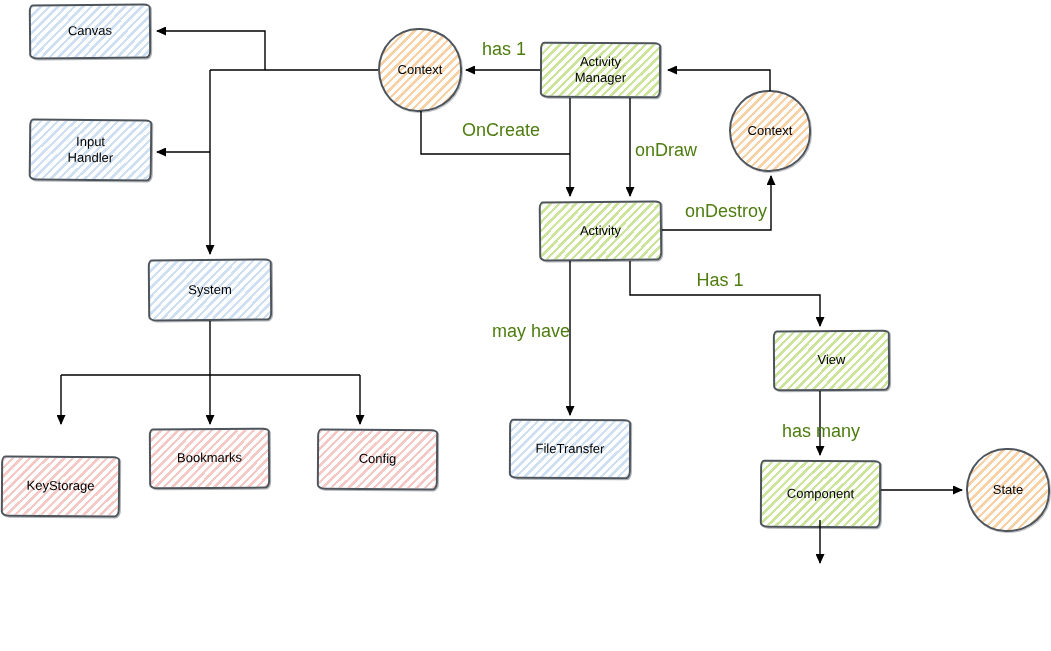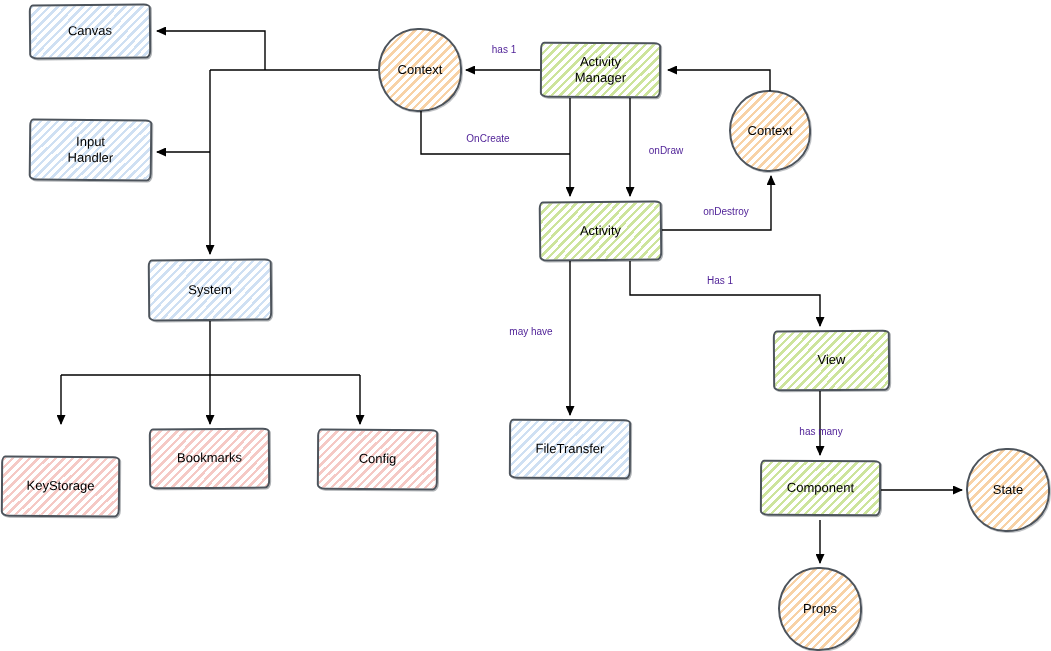--- a/index.html
+++ b/index.html
@@ -16,21 +16,21 @@
   .rect{border-radius:4px 7px 5px 8px / 7px 4px 8px 5px;
         box-shadow:1px 1px 0 0 rgba(77,84,92,.45);}
   .circle{border-radius:49% 51% 52% 48% / 51% 49% 48% 52%;
           box-shadow:1px 1px 0 0 rgba(77,84,92,.35);}
   .fill-blue  {background:repeating-linear-gradient(135deg,#cfe0f3 0 2.5px,#ffffff 2.5px 6px);}
   .fill-green {background:repeating-linear-gradient(135deg,#cde49c 0 2.5px,#ffffff 2.5px 6px);}
   .fill-orange{background:repeating-linear-gradient(135deg,#f8d2a6 0 2.5px,#ffffff 2.5px 6px);text-align:right;}
   .fill-pink  {background:repeating-linear-gradient(135deg,#f5c9c5 0 2.5px,#ffffff 2.5px 6px);}
   .edge-label{
     position:absolute;transform:translate(-50%,-50%);
-    font-size:10px;color:#4c1d95;white-space:nowrap;pointer-events:none;
+    font-size:18px;color:#4d7c0f;white-space:nowrap;pointer-events:none;
   }
   svg.edges{position:absolute;inset:0;pointer-events:none;}
   svg.edges polyline, svg.edges line{fill:none;stroke:#000;stroke-width:1.4;}
   
   .n-canvas{transform:rotate(-0.5deg);}
   .n-input-handler{transform:rotate(0.6deg);}
   .n-system{transform:rotate(-0.5deg);}
   .n-keystorage{transform:rotate(0.4deg);margin-top:27px;}
   .n-bookmarks{transform:rotate(-0.4deg);}
   .n-config{transform:rotate(0.4deg);margin-left:18px;}
@@ -64,25 +64,24 @@
 Manager</div>
 
   <div class="node circle fill-orange" style="left:729px;top:90px;width:82px;height:82px;">Context</div>
 
   <div class="node rect fill-green n-activity" style="left:539px;top:201px;width:123px;height:60px;">Activity</div>
 
   <div class="node rect fill-blue n-filetransfer" style="left:509px;top:419px;width:122px;height:60px;">FileTransfer</div>
 
   <div class="node rect fill-green n-view" style="left:760px;top:330px;width:117px;height:61px;">View</div>
 
-  <div class="node rect fill-green n-component" style="left:760px;top:460px;width:121px;height:56px;">Component</div>
+  <div class="node rect fill-green n-component" style="left:760px;top:460px;width:121px;height:68px;">Component</div>
 
   <div class="node circle fill-orange" style="left:966px;top:448px;width:84px;height:84px;">State</div>
 
-  <div class="node circle fill-orange" style="left:778px;top:567px;width:84px;height:84px;">Props</div>
 
   <svg class="edges" width="1051" height="651" viewBox="0 0 1051 651">
     <defs>
       <marker id="arrow" markerWidth="11" markerHeight="9" refX="9" refY="4.5" orient="auto" markerUnits="userSpaceOnUse">
         <path d="M0,0 L10,4.5 L0,9 z" fill="#000"></path>
       </marker>
     </defs>
 
     <polyline points="540,70 466,70" marker-end="url(#arrow)"></polyline>
     <polyline points="770,91 770,70 668,70" marker-end="url(#arrow)"></polyline>
@@ -100,21 +99,21 @@
     <polyline points="210,70 210,254" marker-end="url(#arrow)"></polyline>
     <polyline points="210,152 157,152" marker-end="url(#arrow)"></polyline>
     <polyline points="210,321 210,424" marker-end="url(#arrow)"></polyline>
     <polyline points="61,375 360,375"></polyline>
     <polyline points="61,375 61,424" marker-end="url(#arrow)"></polyline>
     <polyline points="360,375 360,424" marker-end="url(#arrow)"></polyline>
   </svg>
 
   <div class="edge-label" style="left:504px;top:49px;">has 1</div>
 
-  <div class="edge-label" style="left:488px;top:130px;margin-top:8px;">OnCreate</div>
+  <div class="edge-label" style="left:501px;top:130px;">OnCreate</div>
 
   <div class="edge-label" style="left:666px;top:150px;">onDraw</div>
 
   <div class="edge-label" style="left:726px;top:211px;">onDestroy</div>
 
   <div class="edge-label" style="left:720px;top:280px;">Has 1</div>
 
   <div class="edge-label" style="left:531px;top:331px;">may have</div>
 
   <div class="edge-label" style="left:821px;top:431px;">has many</div>

